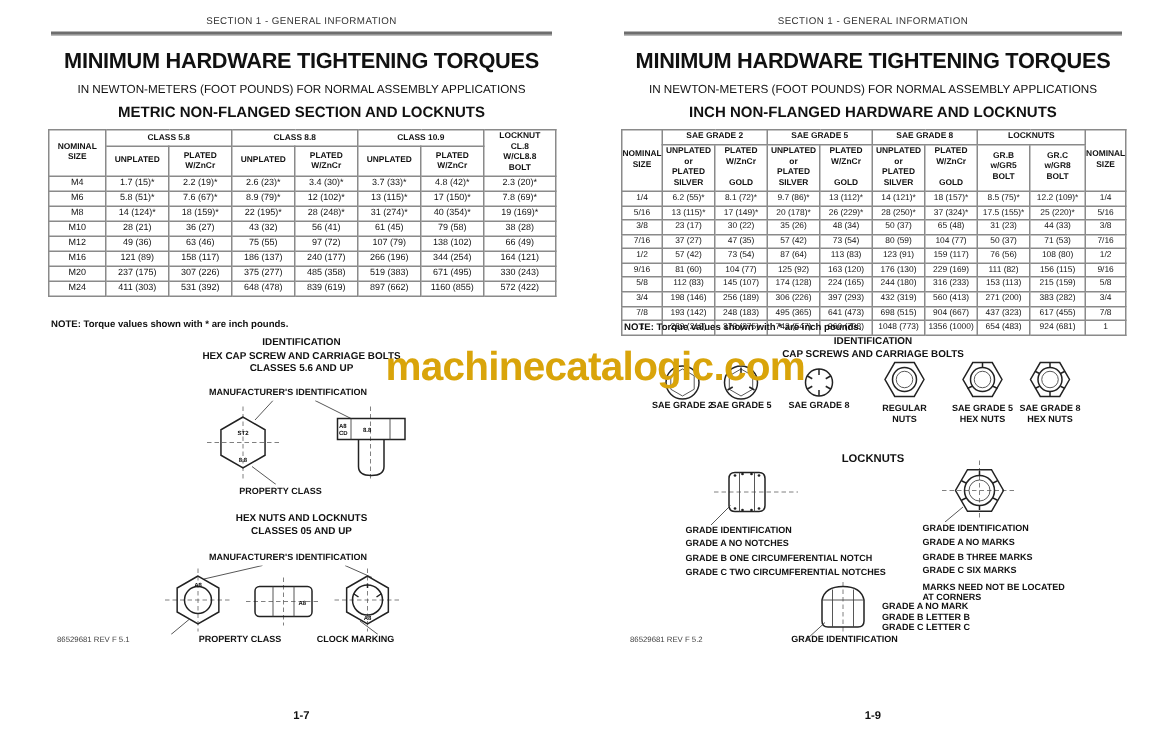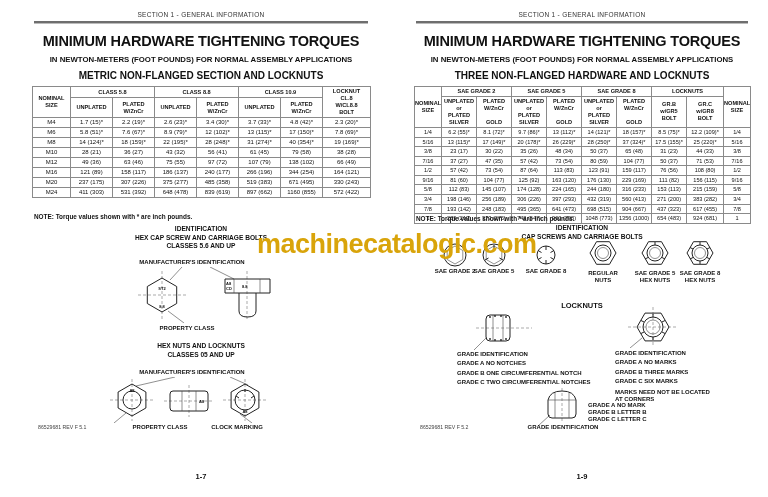--- a/index.html
+++ b/index.html
@@ -5,21 +5,21 @@
   html,body{margin:0;padding:0;background:#fff;}
   body{width:768px;height:497px;overflow:hidden;font-family:"Liberation Sans",sans-serif;color:#111;}
   .canvas{position:relative;width:768px;height:497px;background:#fff;}
   .page{position:absolute;top:0;height:497px;}
   #pageL{left:30px;width:342px;}
   #pageR{left:412px;width:340px;}
   .abs{position:absolute;}
   .sec-head{top:11px;left:0;right:0;text-align:center;font-size:6.5px;color:#333;letter-spacing:.3px;}
   .sec-rule{top:21px;left:4px;right:4px;height:2px;background:#6e6e6e;border-bottom:1px solid #bbb;}
   .title{top:33px;left:0;right:0;text-align:center;font-size:14.5px;font-weight:bold;letter-spacing:-.2px;margin:0;}
-  .subtitle{top:55px;left:0;right:0;text-align:center;font-size:7.8px;font-weight:bold;}
+  .subtitle{top:55px;left:0;right:0;text-align:center;font-size:7.8px;font-weight:normal;}
   .table-title{top:70px;left:0;right:0;text-align:center;font-size:10px;font-weight:bold;}
   table.tt{border-collapse:collapse;table-layout:fixed;}
   .tt th,.tt td{border:1px solid #8a8a8a;text-align:center;padding:0;white-space:pre-line;overflow:hidden;}
   .tt th{font-size:5.6px;font-weight:bold;line-height:1.25;padding:1px 0;}
   .tt td{font-size:6px;line-height:9px;white-space:nowrap;}
   #tblL{top:86px;left:2px;width:338px;}
   #tblR{top:86px;left:2px;width:336px;}
   #tblR td{font-size:5.6px;line-height:8.6px;}
   .note{font-size:6.4px;font-weight:bold;left:4px;}
   #pageL .note{top:213px;}
@@ -238,21 +238,21 @@
 
     <div class="abs doc-ref">86529681 REV F 5.1</div>
     <div class="abs page-num">1-7</div>
   </div>
 
   <div class="page" id="pageR">
     <div class="abs sec-head">SECTION 1 - GENERAL INFORMATION</div>
     <div class="abs sec-rule"></div>
     <div class="abs title">MINIMUM HARDWARE TIGHTENING TORQUES</div>
     <div class="abs subtitle">IN NEWTON-METERS (FOOT POUNDS) FOR NORMAL ASSEMBLY APPLICATIONS</div>
-    <div class="abs table-title">THREE NON-FLANGED HARDWARE AND LOCKNUTS</div>
+    <div class="abs table-title">INCH NON-FLANGED HARDWARE AND LOCKNUTS</div>
 
     <table class="abs tt" id="tblR">
       <colgroup>
           <col style="width:27px">
           <col style="width:35px">
           <col style="width:35px">
           <col style="width:35px">
           <col style="width:35px">
           <col style="width:35px">
           <col style="width:35px">

